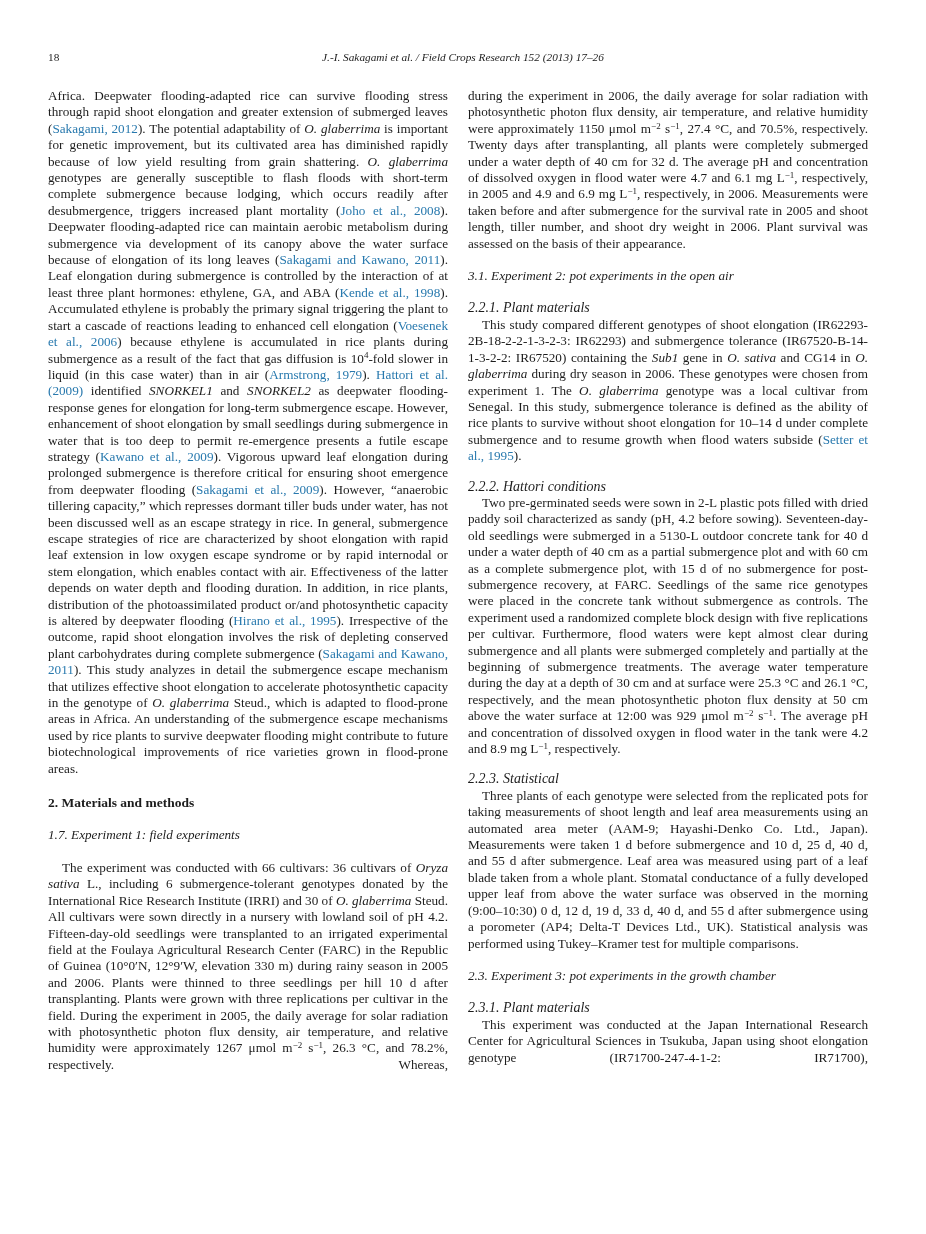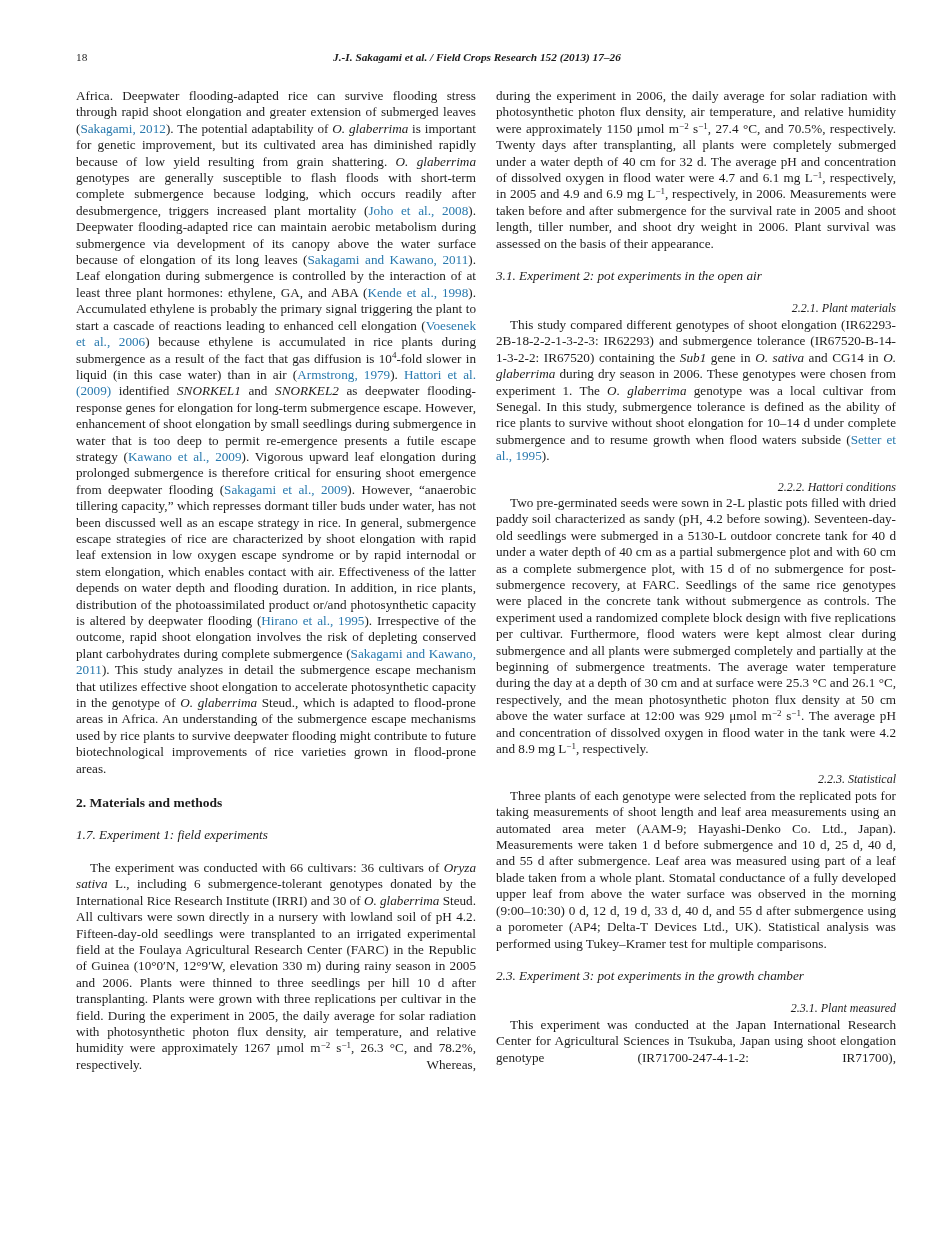--- a/index.html
+++ b/index.html
@@ -13,42 +13,41 @@
     height: 1234px;
     position: relative;
     overflow: hidden;
     font-family: "Liberation Serif", "DejaVu Serif", serif;
     color: #1c1c1c;
   }
   .page {
     box-sizing: border-box;
     width: 926px;
     height: 908px;
-    padding: 48px 48px 0 76px;
+    padding: 48px 48px 0 48px;
   }
   .page-header {
     position: relative;
     height: 18px;
     margin-bottom: 22px;
     font-size: 11.3px;
     line-height: 14px;
   }
   .page-num {
     position: absolute;
     left: 0;
     top: 2px;
   }
   .running-title {
     position: absolute;
     left: 0;
     right: 0;
     top: 2px;
     text-align: center;
     font-style: italic;
-    font-weight: bold;
   }
   .columns {
     display: flex;
     gap: 20px;
   }
   .col {
     width: 400px;
     flex: 0 0 400px;
   }
   .para {
@@ -68,25 +67,24 @@
   }
   .sec-it {
     margin: 16px 0 16px 0;
     font-size: 13.2px;
     font-weight: normal;
     font-style: italic;
     line-height: 16.4px;
   }
   .subsec-it {
     margin: 14px 0 0 0;
-    font-size: 12px;
+    font-size: 14px;
     font-weight: normal;
     font-style: italic;
     line-height: 16.4px;
-    text-align: right;
   }
   .it { font-style: italic; }
   .cite { color: #2879ae; cursor: pointer; }
   .sup {
     font-size: 0.68em;
     line-height: 0;
     position: relative;
     top: -0.45em;
   }
 </style>
@@ -108,17 +106,17 @@
     <div class="col" id="col-right">
         <p class="para">during the experiment in 2006, the daily average for solar radiation with photosynthetic photon flux density, air temperature, and relative humidity were approximately 1150 μmol m<span class="sup">−2</span> s<span class="sup">−1</span>, 27.4 °C, and 70.5%, respectively. Twenty days after transplanting, all plants were completely submerged under a water depth of 40 cm for 32 d. The average pH and concentration of dissolved oxygen in flood water were 4.7 and 6.1 mg L<span class="sup">−1</span>, respectively, in 2005 and 4.9 and 6.9 mg L<span class="sup">−1</span>, respectively, in 2006. Measurements were taken before and after submergence for the survival rate in 2005 and shoot length, tiller number, and shoot dry weight in 2006. Plant survival was assessed on the basis of their appearance.</p>
         <h3 class="sec-it">3.1.  Experiment 2: pot experiments in the open air</h3>
         <h4 class="subsec-it">2.2.1.  Plant materials</h4>
         <p class="para indent">This study compared different genotypes of shoot elongation (IR62293-2B-18-2-2-1-3-2-3: IR62293) and submergence tolerance (IR67520-B-14-1-3-2-2: IR67520) containing the <span class="it">Sub1</span> gene in <span class="it">O. sativa</span> and CG14 in <span class="it">O. glaberrima</span> during dry season in 2006. These genotypes were chosen from experiment 1. The <span class="it">O. glaberrima</span> genotype was a local cultivar from Senegal. In this study, submergence tolerance is defined as the ability of rice plants to survive without shoot elongation for 10–14 d under complete submergence and to resume growth when flood waters subside (<span class="cite">Setter et al., 1995</span>).</p>
         <h4 class="subsec-it">2.2.2.  Hattori conditions</h4>
         <p class="para indent">Two pre-germinated seeds were sown in 2-L plastic pots filled with dried paddy soil characterized as sandy (pH, 4.2 before sowing). Seventeen-day-old seedlings were submerged in a 5130-L outdoor concrete tank for 40 d under a water depth of 40 cm as a partial submergence plot and with 60 cm as a complete submergence plot, with 15 d of no submergence for post-submergence recovery, at FARC. Seedlings of the same rice genotypes were placed in the concrete tank without submergence as controls. The experiment used a randomized complete block design with five replications per cultivar. Furthermore, flood waters were kept almost clear during submergence and all plants were submerged completely and partially at the beginning of submergence treatments. The average water temperature during the day at a depth of 30 cm and at surface were 25.3 °C and 26.1 °C, respectively, and the mean photosynthetic photon flux density at 50 cm above the water surface at 12:00 was 929 μmol m<span class="sup">−2</span> s<span class="sup">−1</span>. The average pH and concentration of dissolved oxygen in flood water in the tank were 4.2 and 8.9 mg L<span class="sup">−1</span>, respectively.</p>
         <h4 class="subsec-it">2.2.3.  Statistical</h4>
         <p class="para indent">Three plants of each genotype were selected from the replicated pots for taking measurements of shoot length and leaf area measurements using an automated area meter (AAM-9; Hayashi-Denko Co. Ltd., Japan). Measurements were taken 1 d before submergence and 10 d, 25 d, 40 d, and 55 d after submergence. Leaf area was measured using part of a leaf blade taken from a whole plant. Stomatal conductance of a fully developed upper leaf from above the water surface was observed in the morning (9:00–10:30) 0 d, 12 d, 19 d, 33 d, 40 d, and 55 d after submergence using a porometer (AP4; Delta-T Devices Ltd., UK). Statistical analysis was performed using Tukey–Kramer test for multiple comparisons.</p>
         <h3 class="sec-it">2.3.  Experiment 3: pot experiments in the growth chamber</h3>
-        <h4 class="subsec-it">2.3.1.  Plant measured</h4>
+        <h4 class="subsec-it">2.3.1.  Plant materials</h4>
         <p class="para indent jlast">This experiment was conducted at the Japan International Research Center for Agricultural Sciences in Tsukuba, Japan using shoot elongation genotype (IR71700-247-4-1-2: IR71700),</p>
       </div>
   </div>
 </div>
 
 </body></html>

